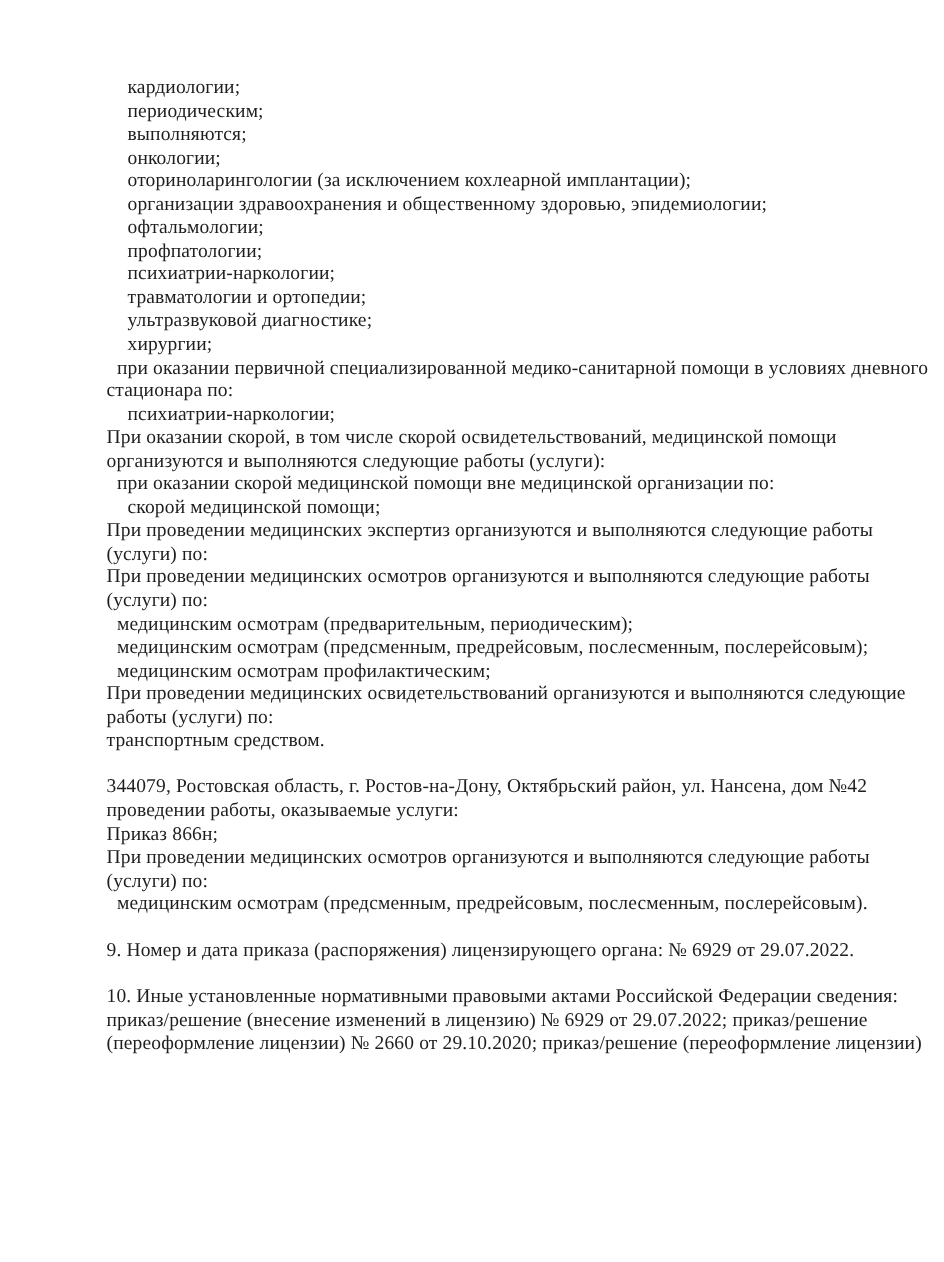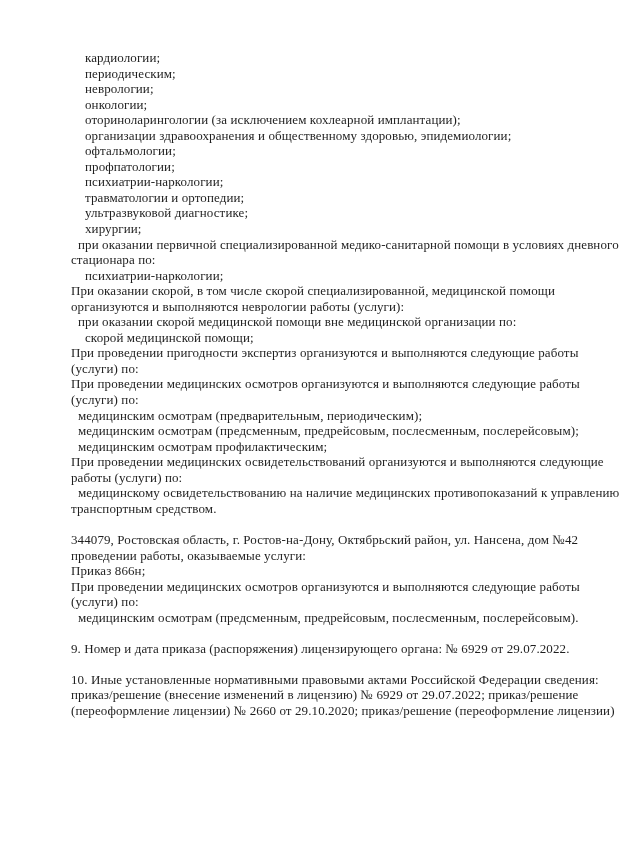--- a/index.html
+++ b/index.html
@@ -35,47 +35,46 @@
   .indent-2 { padding-left: 14px; }
   .blank {  }
 </style>
 </head>
 <body>
 
 <div class="page" style="background: rgb(255, 255, 255); color: rgb(30, 30, 30);">
   <div>
       <div class="line indent-2">кардиологии;</div>
       <div class="line indent-2">периодическим;</div>
-      <div class="line indent-2">неврологии;</div>
+      <div class="line indent-2">выполняются;</div>
       <div class="line indent-2">онкологии;</div>
       <div class="line indent-2">оториноларингологии (за исключением кохлеарной имплантации);</div>
       <div class="line indent-2">организации здравоохранения и общественному здоровью, эпидемиологии;</div>
       <div class="line indent-2">офтальмологии;</div>
       <div class="line indent-2">профпатологии;</div>
       <div class="line indent-2">психиатрии-наркологии;</div>
       <div class="line indent-2">травматологии и ортопедии;</div>
       <div class="line indent-2">ультразвуковой диагностике;</div>
       <div class="line indent-2">хирургии;</div>
       <div class="line indent-1">при оказании первичной специализированной медико-санитарной помощи в условиях дневного</div>
       <div class="line indent-0">стационара по:</div>
       <div class="line indent-2">психиатрии-наркологии;</div>
-      <div class="line indent-0">При оказании скорой, в том числе скорой специализированной, медицинской помощи</div>
-      <div class="line indent-0">организуются и выполняются неврологии работы (услуги):</div>
+      <div class="line indent-0">При оказании скорой, в том числе скорой освидетельствований, медицинской помощи</div>
+      <div class="line indent-0">организуются и выполняются следующие работы (услуги):</div>
       <div class="line indent-1">при оказании скорой медицинской помощи вне медицинской организации по:</div>
       <div class="line indent-2">скорой медицинской помощи;</div>
-      <div class="line indent-0">При проведении пригодности экспертиз организуются и выполняются следующие работы</div>
+      <div class="line indent-0">При проведении медицинских экспертиз организуются и выполняются следующие работы</div>
       <div class="line indent-0">(услуги) по:</div>
       <div class="line indent-0">При проведении медицинских осмотров организуются и выполняются следующие работы</div>
       <div class="line indent-0">(услуги) по:</div>
       <div class="line indent-1">медицинским осмотрам (предварительным, периодическим);</div>
       <div class="line indent-1">медицинским осмотрам (предсменным, предрейсовым, послесменным, послерейсовым);</div>
       <div class="line indent-1">медицинским осмотрам профилактическим;</div>
       <div class="line indent-0">При проведении медицинских освидетельствований организуются и выполняются следующие</div>
       <div class="line indent-0">работы (услуги) по:</div>
-      <div class="line indent-1">медицинскому освидетельствованию на наличие медицинских противопоказаний к управлению</div>
       <div class="line indent-0">транспортным средством.</div>
       <div class="line blank">&nbsp;</div>
       <div class="line indent-0">344079, Ростовская область, г. Ростов-на-Дону, Октябрьский район, ул. Нансена, дом №42</div>
       <div class="line indent-0">проведении работы, оказываемые услуги:</div>
       <div class="line indent-0">Приказ 866н;</div>
       <div class="line indent-0">При проведении медицинских осмотров организуются и выполняются следующие работы</div>
       <div class="line indent-0">(услуги) по:</div>
       <div class="line indent-1">медицинским осмотрам (предсменным, предрейсовым, послесменным, послерейсовым).</div>
       <div class="line blank">&nbsp;</div>
       <div class="line indent-0">9. Номер и дата приказа (распоряжения) лицензирующего органа: № 6929 от 29.07.2022.</div>

